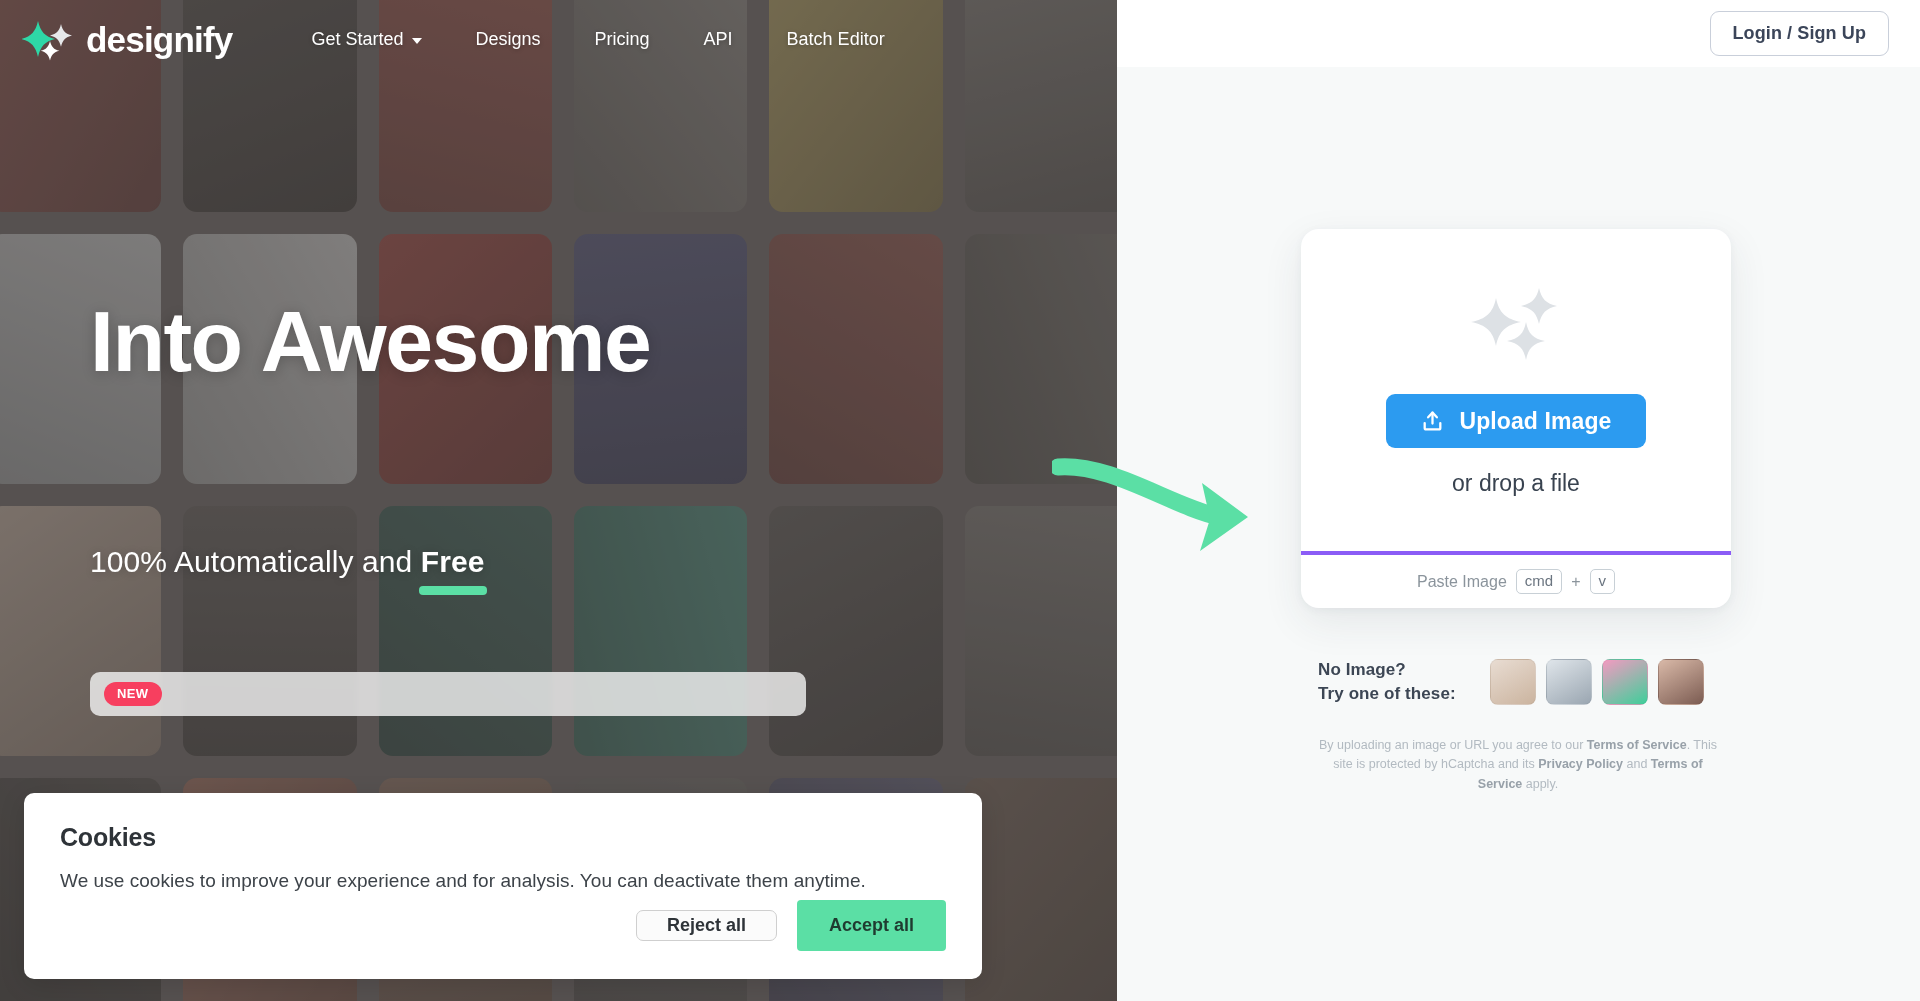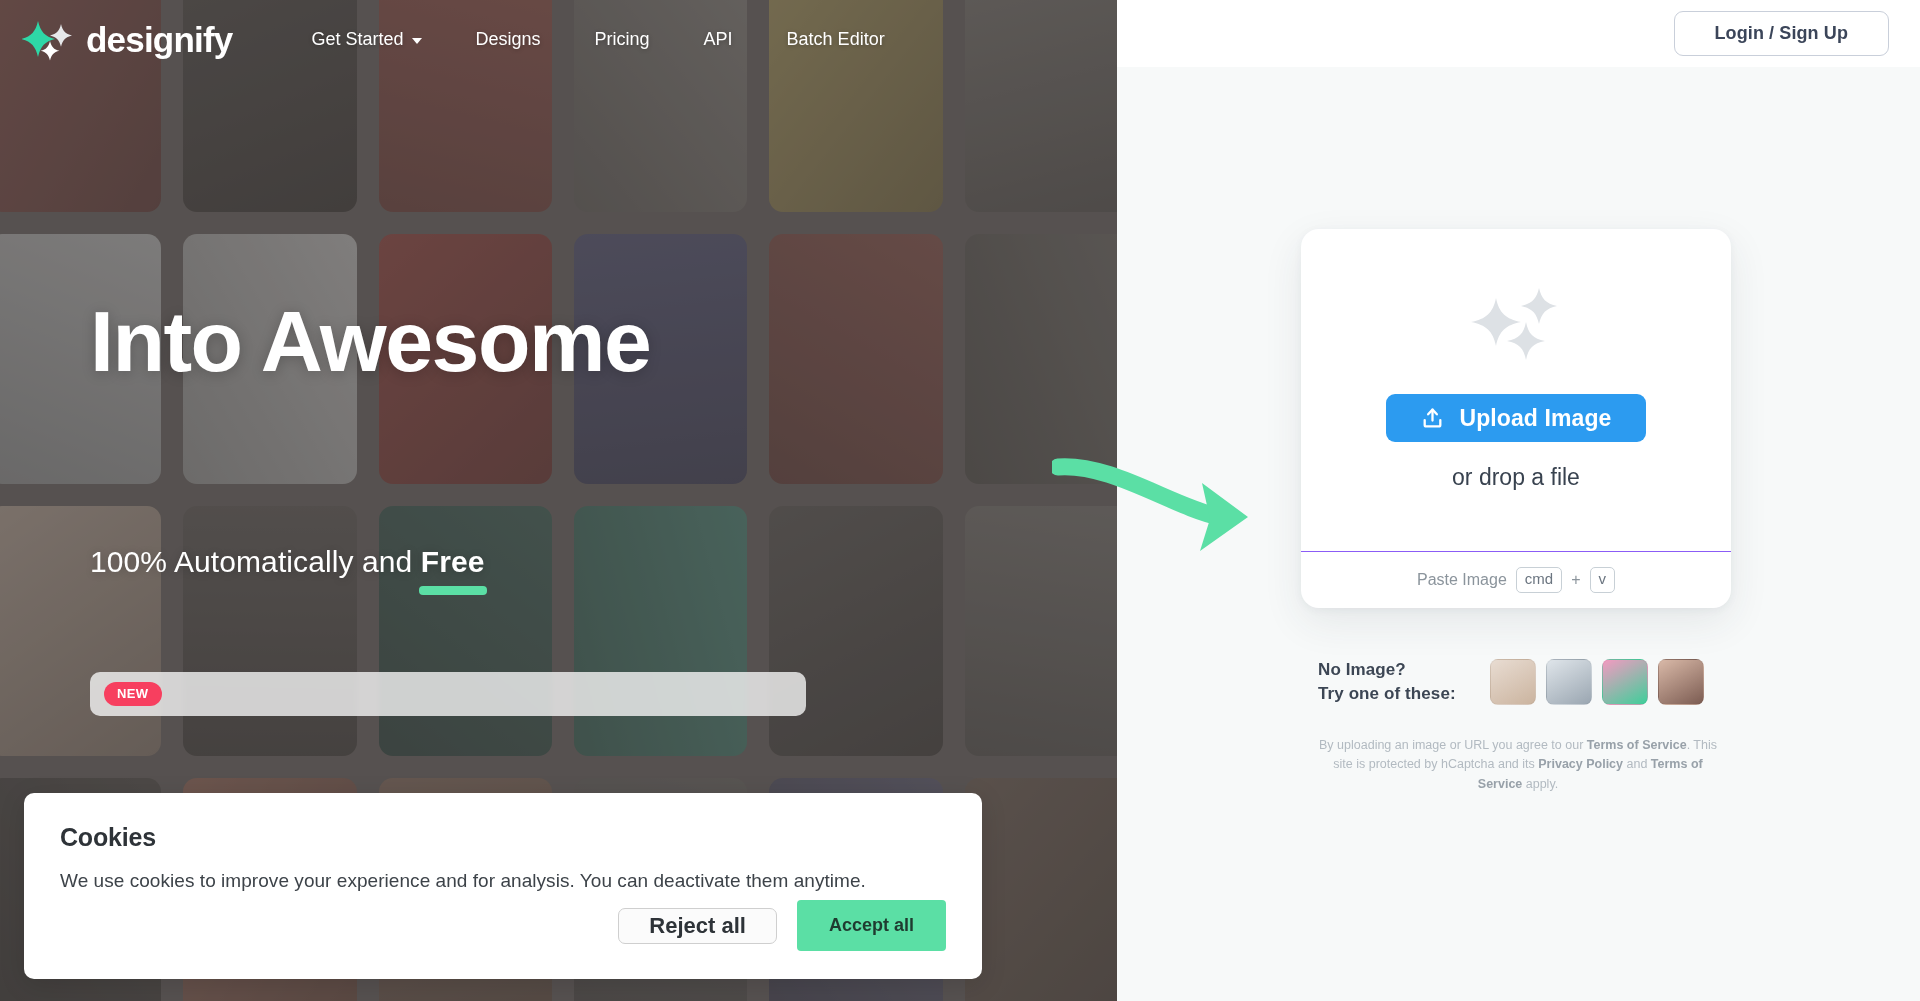--- a/index.html
+++ b/index.html
@@ -161,21 +161,21 @@
     padding-right: 31px;
   }
   .login-btn {
     border: 1px solid #c9cfda;
     border-radius: 9px;
     background: #ffffff;
     color: #3b4559;
     font-size: 18px;
     font-weight: 700;
     letter-spacing: .1px;
-    padding: 11px 40px;
+    padding: 11px 22px;
     cursor: pointer;
     font-family: "Liberation Sans", sans-serif;
   }
 
   
   .right-panel {
     position: absolute;
     left: 1117px; top: 67px;
     width: 803px; height: 934px;
     background: #F7F9F9;
@@ -202,41 +202,41 @@
     display: flex; flex-direction: column;
     align-items: center;
   }
   .sparkles { margin-top: 55px; width: 100px; height: 78px; }
   .upload-btn {
     margin-top: 32px;
     background: #2C9BF0;
     color: #ffffff;
     border: none;
     border-radius: 9px;
-    height: 48px;
+    height: 54px;
     padding: 0 34px;
     font-size: 23px;
     font-weight: 700;
     letter-spacing: .1px;
     display: flex; align-items: center; gap: 14px;
     cursor: pointer;
     font-family: "Liberation Sans", sans-serif;
     justify-content: flex-end;
   }
   .drop-text {
     margin-top: 22px;
     color: #38424f;
     font-size: 23px;
     font-weight: 400;
   }
   .paste-row {
     position: absolute;
     bottom: 0; left: 0; right: 0;
     height: 57px;
-    border-top: 1px solid #8b5cf6;
+    border-top: 4px solid #8b5cf6;
     display: flex; align-items: center; justify-content: center;
     gap: 9px;
     color: #8b949c;
     font-size: 16px;
   }
   .key {
     border: 1px solid #c8d0d6;
     border-radius: 5px;
     padding: 2px 8px 3px;
     font-size: 15px;
@@ -319,21 +319,21 @@
     font-weight: 700;
     cursor: pointer;
     padding: 10px 6px;
     font-family: "Liberation Sans", sans-serif;
   }
   .btn-reject {
     background: #fbfbfb;
     border: 1px solid #cfcfcf;
     border-radius: 7px;
     color: #2e3338;
-    font-size: 22px;
+    font-size: 18px;
     font-weight: 700;
     padding: 4px 30px;
     cursor: pointer;
     font-family: "Liberation Sans", sans-serif;
   }
   .btn-accept {
     background: #5BDFA5;
     border: none;
     border-radius: 4px;
     color: #1f3b30;

